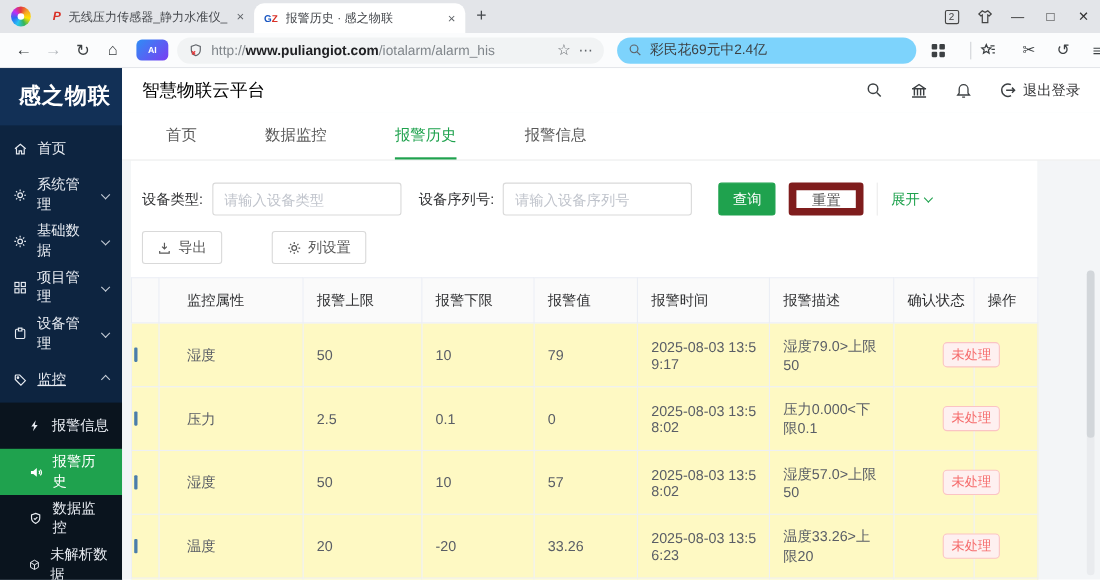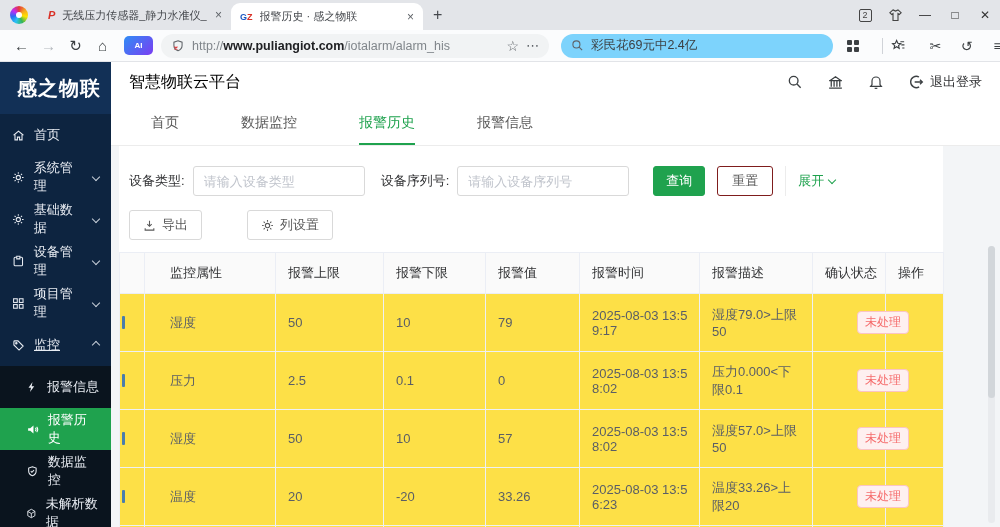--- a/index.html
+++ b/index.html
@@ -63,29 +63,29 @@
   .navtab.active { color:#1fa24e; border-bottom-color:#1fa24e; }
 
   .content { flex:1; position:relative; padding-left:8px; overflow:hidden; }
   .card { width:824px; height:100%; background:#fff; padding-top:20px; }
   .filters { display:flex; align-items:center; margin:0 0 14px 10px; font-size:13px; color:#303133; }
   .flabel { margin-right:8px; }
   .finput { width:172px; height:30px; border:1px solid #d9d9d9; border-radius:3px; padding:0 10px; font-size:13px; color:#333; outline:none; background:#fff; }
   .finput::placeholder { color:#c0c4cc; }
   .gap16 { width:16px; }
   .btn-primary { width:52px; height:30px; background:#1fa24e; border:1px solid #1fa24e; border-radius:3px; color:#fff; font-size:13px; margin-left:24px; }
-  .btn-plain { height:30px; background:#fff; border:1px solid #7f1d1d; border-radius:3px; color:#595959; font-size:13px; padding:0 14px; margin-left:12px; }
+  .btn-plain { height:30px; background:#fff; border:7px solid #7f1d1d; border-radius:3px; color:#595959; font-size:13px; padding:0 14px; margin-left:12px; }
   .expand { display:flex; align-items:center; gap:5px; color:#1fa24e; font-size:13px; margin-left:12px; padding-left:12px; border-left:1px solid #ececec; height:30px; }
   .chev-green { width:6px; height:6px; border-right:1.5px solid #1fa24e; border-bottom:1.5px solid #1fa24e; transform:rotate(45deg); margin-top:-3px; }
   .actions { display:flex; margin:0 0 12px 10px;gap:34px; }
   .act-btn { height:30px; background:#fff; border:1px solid #d9d9d9; border-radius:3px; color:#595959; font-size:13px; padding:0 13px; display:flex; align-items:center; gap:6px; margin-right:11px; }
 
   table { width:824px; border-collapse:collapse; table-layout:fixed; font-size:13px; color:#5a5e66; }
   th { background:#fafafa; color:#303133; font-weight:normal; text-align:left; padding:11px 8px 11px 12px; border:1px solid #ebeef5; font-size:13px; }
-  td { border:1px solid #eef0f4; padding:8px 8px 8px 12px; height:58px; background:#fde047; word-break:break-all; }
+  td { border:1px solid #eef0f4; padding:8px 8px 8px 12px; height:58px; background:#fef9c3; word-break:break-all; }
   th.c-attr, td.c-attr { padding-left:25px; }
   td.c-sel { padding:0 0 0 2px; }
   .tick { width:3px; height:13px; background:#4a7dab; border-radius:1px; }
   .badge { display:inline-block; color:#f56c6c; background:#fef0f0; border:1px solid #fbc4c4; border-radius:4px; padding:2px 7px; font-size:12px; white-space:nowrap;margin-left:32px; }
   tr.partial td { height:5px; padding:2px 8px; border-bottom:none; }
 
   .vscroll { position:absolute; right:5px; top:100px; width:7px; bottom:4px; background:#e9ebee; border-radius:4px; }
   .vscroll .thumb { position:absolute; top:0; width:7px; height:55%; background:#d2d6da; border-radius:4px; }
 </style>
 </head>
@@ -186,34 +186,34 @@
     <div class="navitem">
       <svg width="13" height="13" viewBox="0 0 24 24" fill="none" stroke="#e8ecf2" stroke-width="2">
           <circle cx="12" cy="12" r="4"></circle>
           <path d="M12 2v3M12 19v3M2 12h3M19 12h3M4.9 4.9L7 7M17 17l2.1 2.1M19.1 4.9L17 7M7 17l-2.1 2.1"></path>
         </svg>
       <span>基础数据</span>
       <span class="chev"></span>
     </div>
     <div class="navitem">
       <svg width="13" height="13" viewBox="0 0 24 24" fill="none" stroke="#e8ecf2" stroke-width="2">
-          <path d="M9 4H6a2 2 0 0 0-2 2v12a2 2 0 0 0 2 2h12a2 2 0 0 0 2-2V6a2 2 0 0 0-2-2h-3"></path>
-          <path d="M9 2h6v5H9z"></path>
-        </svg>
-      <span>设备管理</span>
-      <span class="chev"></span>
-    </div>
-    <div class="navitem">
-      <svg width="13" height="13" viewBox="0 0 24 24" fill="none" stroke="#e8ecf2" stroke-width="2">
           <rect x="3" y="3" width="7" height="7"></rect>
           <rect x="14" y="3" width="7" height="7"></rect>
           <rect x="3" y="14" width="7" height="7"></rect>
           <rect x="14" y="14" width="7" height="7"></rect>
         </svg>
       <span>项目管理</span>
+      <span class="chev"></span>
+    </div>
+    <div class="navitem">
+      <svg width="13" height="13" viewBox="0 0 24 24" fill="none" stroke="#e8ecf2" stroke-width="2">
+          <path d="M9 4H6a2 2 0 0 0-2 2v12a2 2 0 0 0 2 2h12a2 2 0 0 0 2-2V6a2 2 0 0 0-2-2h-3"></path>
+          <path d="M9 2h6v5H9z"></path>
+        </svg>
+      <span>设备管理</span>
       <span class="chev"></span>
     </div>
     <div class="navitem">
       <svg width="13" height="13" viewBox="0 0 24 24" fill="none" stroke="#e8ecf2" stroke-width="2">
           <path d="M20.5 13L13 20.5 3.5 11V5A1.5 1.5 0 0 1 5 3.5h6z"></path>
           <circle cx="8" cy="8" r="1.3"></circle>
         </svg>
       <span class="underline">监控</span>
       <span class="chev up"></span>
     </div>

